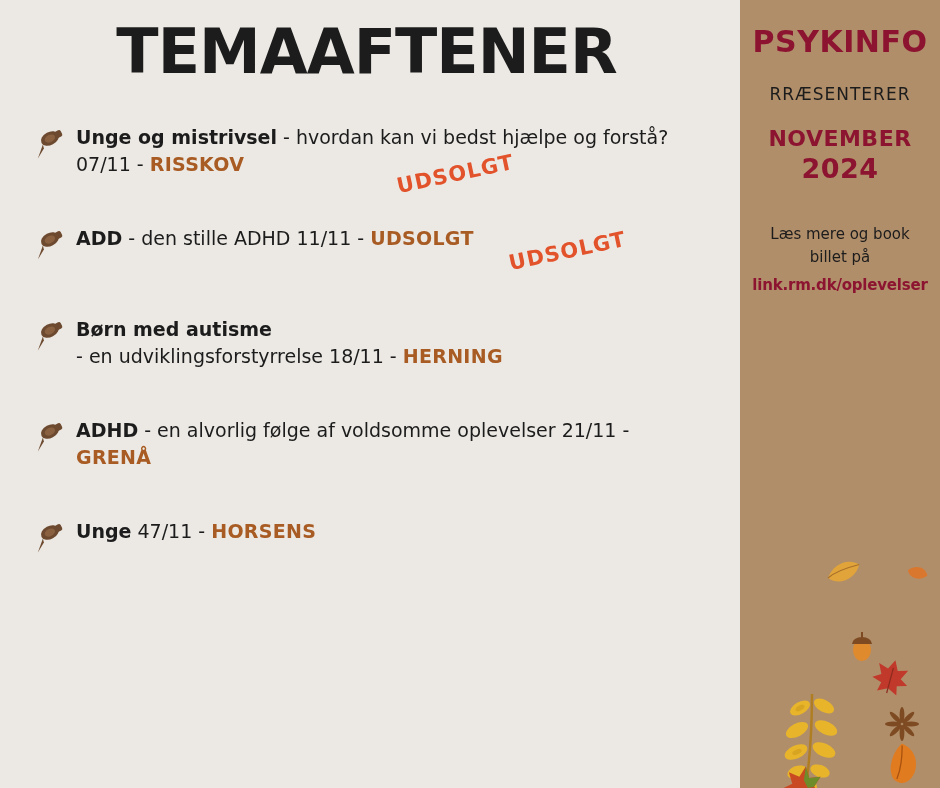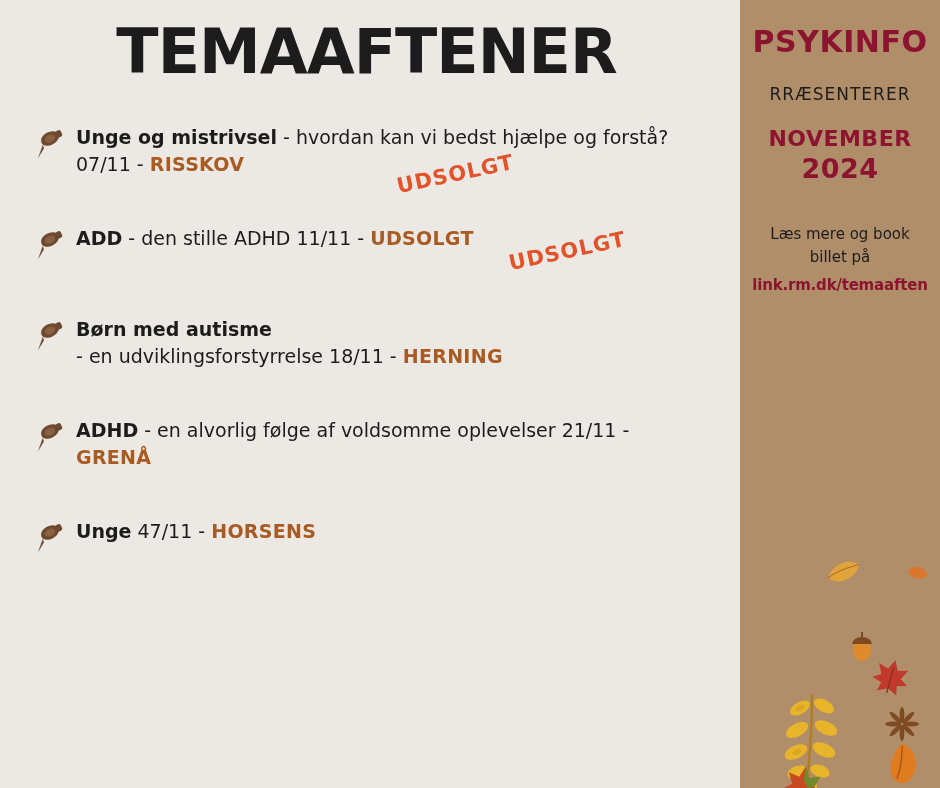--- a/index.html
+++ b/index.html
@@ -255,21 +255,21 @@
   <div class="right">
     <div class="brand">
       <div>PSYKINFO</div>
     </div>
     <div class="presents">RRÆSENTERER</div>
     <div class="month">NOVEMBER</div>
     <div class="year">2024</div>
     <div class="booking">
       <div>Læs mere og book</div>
       <div>billet på</div>
-      <a class="booking-link" href="#">link.rm.dk/temaaften</a>
+      <a class="booking-link" href="#">link.rm.dk/oplevelser</a>
     </div>
 
     <svg class="leaves" viewBox="0 0 200 340">
 
       <g transform="translate(88,130) rotate(-20)">
         <path d="M0 0 C10 -12 26 -12 34 -2 C26 10 8 12 0 0 Z" fill="#e0a43a"></path>
         <path d="M0 0 C10 -4 24 -3 34 -2" stroke="#a8702a" stroke-width="1.2" fill="none"></path>
       </g>
 
       <g transform="translate(168,122) rotate(25)">

